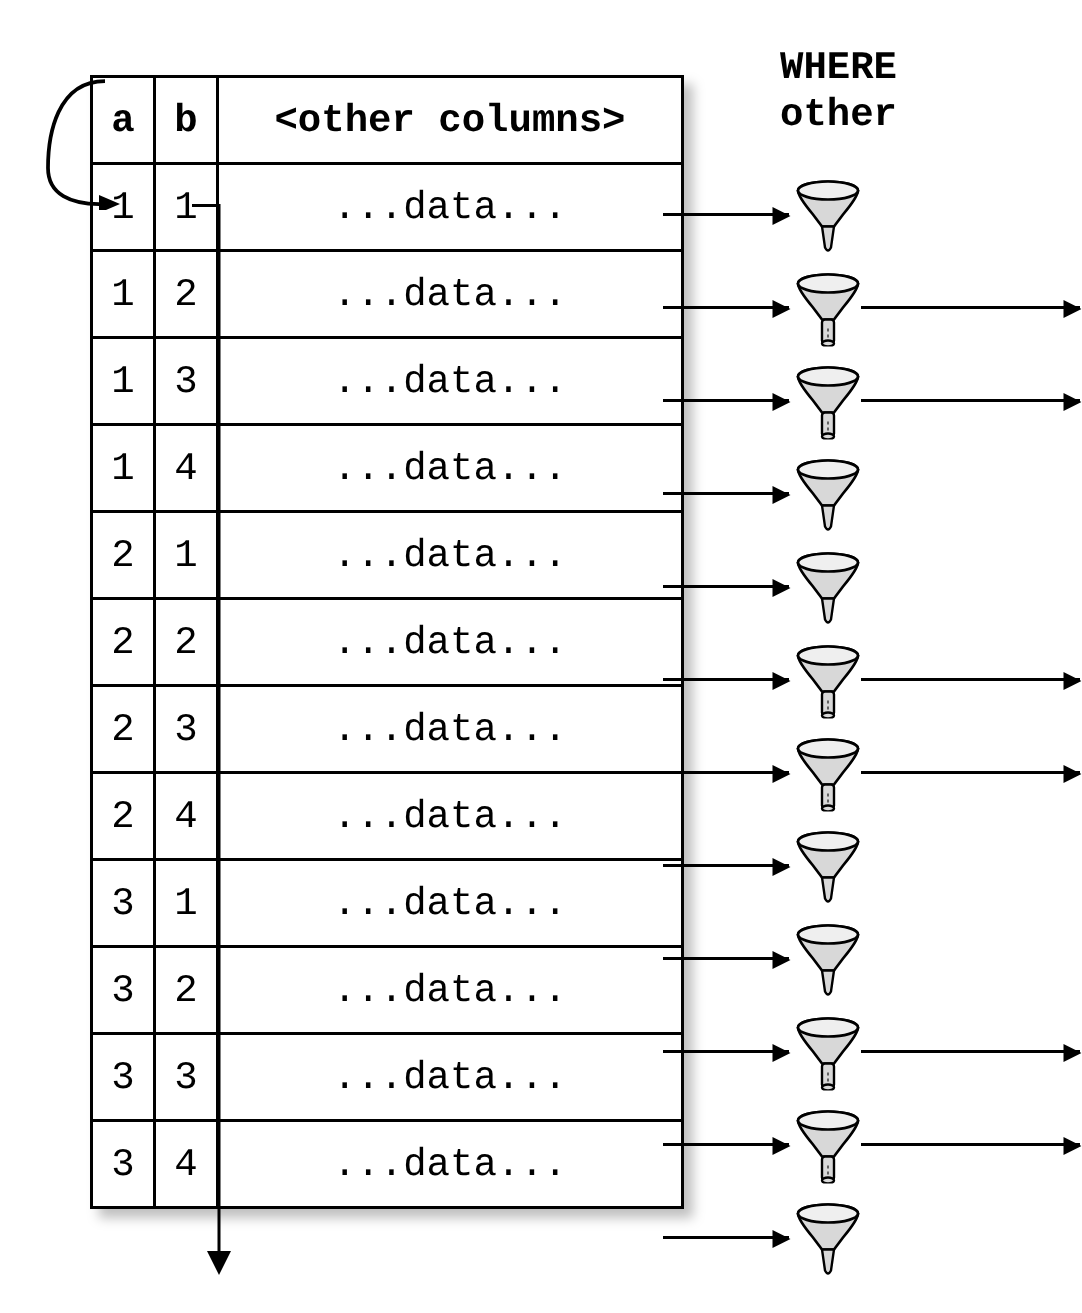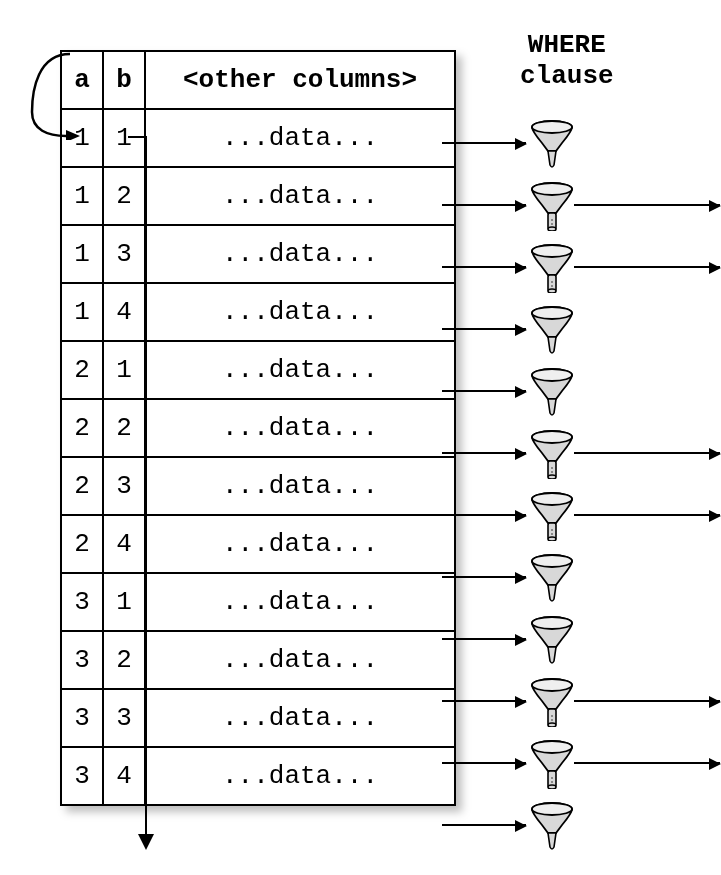--- a/index.html
+++ b/index.html
@@ -116,21 +116,21 @@
     top:0; left:-10px; height:2px; width:18px; background:black;
   }
 </style>
 </head>
 <body>
 
 <div class="diagram">
 
   <div class="where-label">
     <span>WHERE</span><br>
-    <span>clause</span>
+    <span>other</span>
   </div>
 
   <div class="table-wrap">
     <table>
       <thead>
         <tr>
           <th class="col-a">a</th>
           <th class="col-b">b</th>
           <th class="col-other">&lt;other columns&gt;</th>
         </tr>

